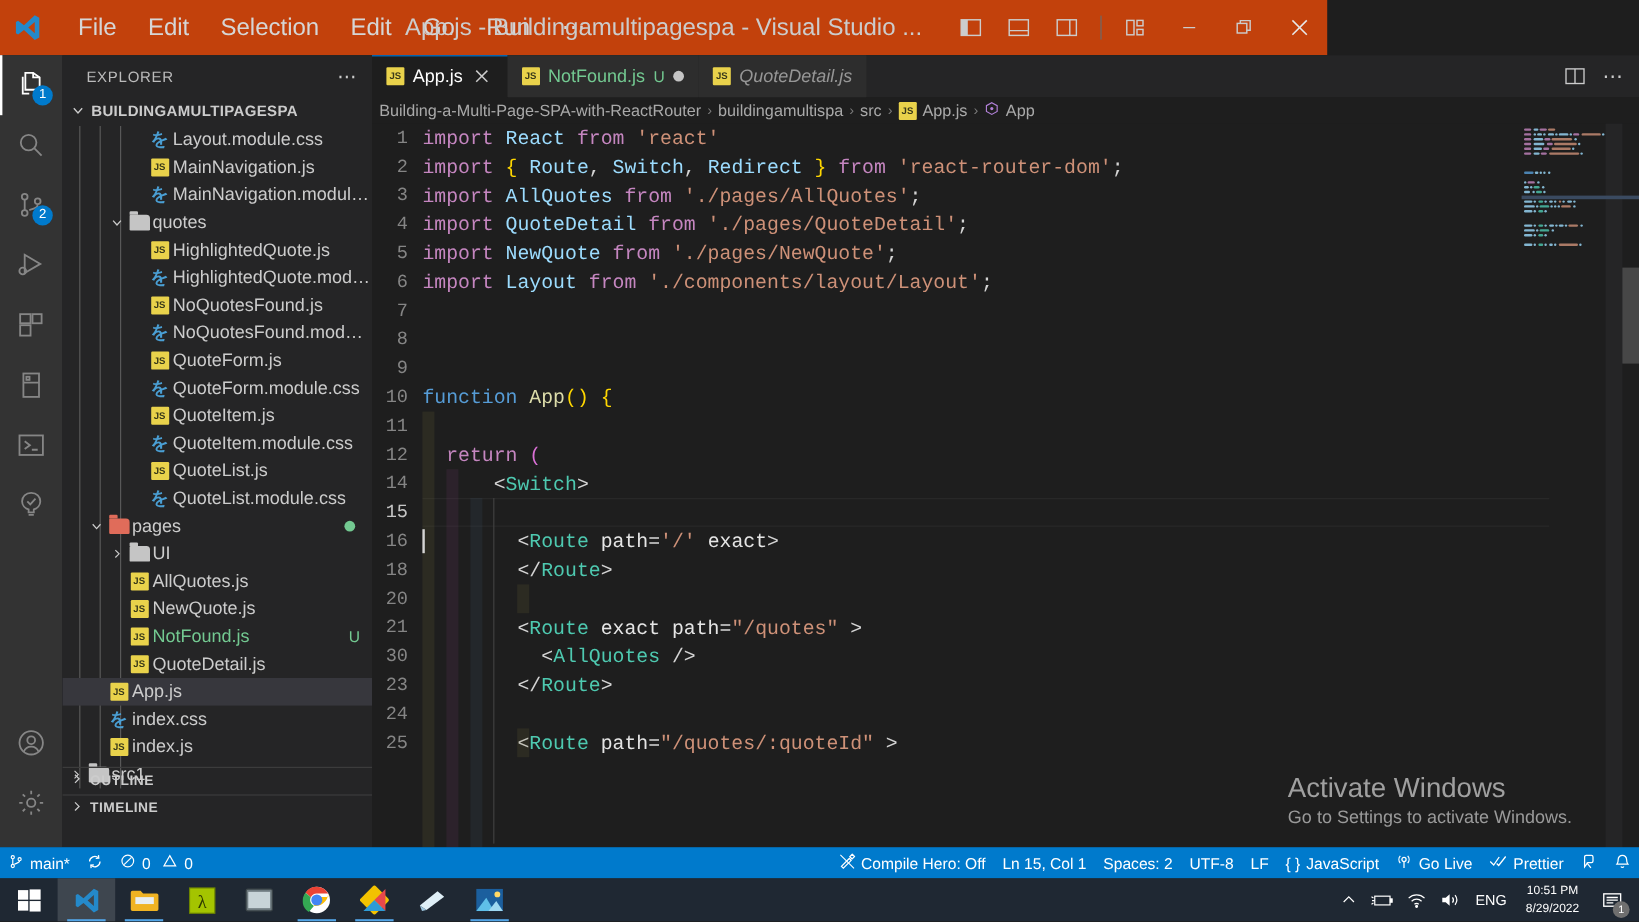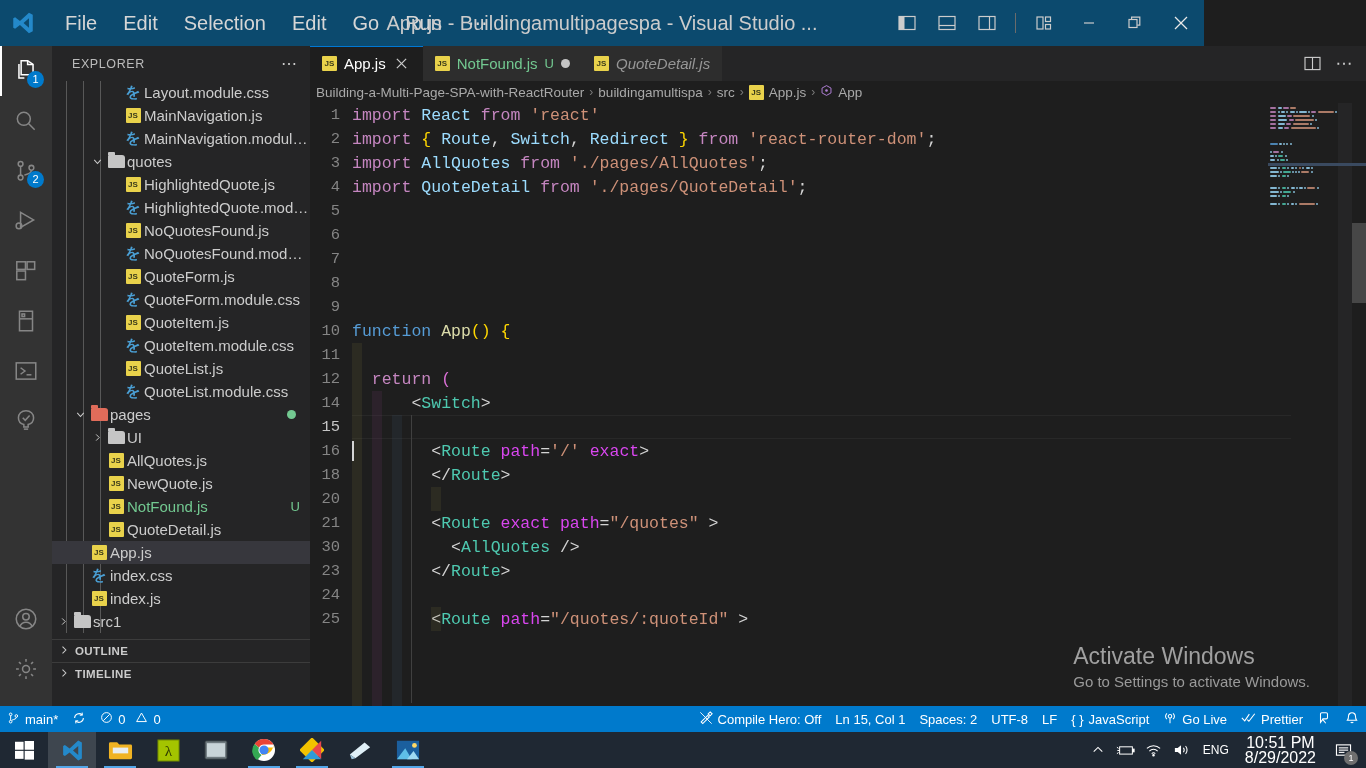--- a/index.html
+++ b/index.html
@@ -2,22 +2,22 @@
 <html><head>
 <meta charset="utf-8">
 <style>
   * { box-sizing: border-box; margin:0; padding:0; }
   html,body { width:1366px; height:768px; overflow:hidden; background:#1e1e1e;
     font-family:"Liberation Sans", sans-serif; }
 
   #app { position:relative; width:1366px; height:768px; }
 
   
-  .titlebar { position:absolute; top:0; left:0; width:1204px; height:46px;
-    background:#0c4a6e; display:flex; align-items:center; color:#cccccc; }
+  .titlebar { position:absolute; top:0; left:0; width:1106px; height:46px;
+    background:#c2410c; display:flex; align-items:center; color:#cccccc; }
   .vs-logo { width:46px; height:46px; display:flex; align-items:center; justify-content:center; }
   .menu { display:flex; align-items:center; gap:0px; margin-left:6px; }
   .menu-item { padding:4px 13px; font-size:20px; color:#d6d6d6; cursor:default; line-height:26px; }
   .win-title { position:absolute; left:0; right:0; text-align:center; font-size:20px;
     color:#cccccc; pointer-events:none; }
   .tb-right { position:absolute; right:0; top:0; height:46px; display:flex; align-items:center; }
   .layout-btns { display:flex; align-items:center; gap:4px; padding-right:4px; }
   .lay-btn { width:36px; height:36px; display:flex; align-items:center; justify-content:center; }
   .vsep { width:1px; height:20px; background:#6b6b6b; margin:0 6px; }
   .win-btn { width:46px; height:46px; display:flex; align-items:center; justify-content:center; }
@@ -109,21 +109,21 @@
   .g3 { background:rgba(70,100,130,0.13); }
   .gline { position:absolute; top:0; bottom:0; width:1px; background:#404040; }
   .cursor { position:absolute; width:2px; top:2px; height:20px; background:#d4d4d4; }
 
   
   .kw   { color:#c586c0; }  
   .kw2  { color:#569cd6; }  
   .id   { color:#9cdcfe; }
   .str  { color:#ce9178; }
   .tag  { color:#4ec9b0; }
-  .attr { color:#d946ef; }
+  .attr { color:#e5e5e5; }
   .pun  { color:#d4d4d4; }
   .fn   { color:#dcdcaa; }
   .br-y { color:#ffd700; }
   .br-p { color:#da70d6; }
 
   .minimap { position:absolute; right:14px; top:57px; width:84px; height:620px; }
   .mm-line { position:absolute; height:2px; border-radius:1px; }
   .mm-sel { position:absolute; left:0; right:-14px; height:3px; background:#3a4a60; }
   .mm-slider { position:absolute; right:0; top:0; width:14px; height:620px; background:#252526; }
 
@@ -147,21 +147,21 @@
     background:#1f2833; display:flex; align-items:center; }
   .tb-start { width:48px; height:36px; display:flex; align-items:center; justify-content:center; }
   .tb-app { width:48px; height:36px; display:flex; align-items:center; justify-content:center;
     position:relative; }
   .tb-app.running:after { content:""; position:absolute; bottom:0; left:8px; right:8px;
     height:2px; background:#53a6e8; }
   .tb-app.active { background:rgba(255,255,255,0.14); }
   .tray { margin-left:auto; display:flex; align-items:center; gap:2px; padding-right:6px;
     color:#ffffff; font-size:12px; }
   .tray-ico { width:26px; height:36px; display:flex; align-items:center; justify-content:center; }
-  .clock { text-align:center; line-height:15px; font-size:16px; padding:0 8px; }
+  .clock { text-align:center; line-height:15px; font-size:10px; padding:0 8px; }
   .notif { width:34px; height:36px; display:flex; align-items:center; justify-content:center;
     position:relative; }
   .notif-badge { position:absolute; right:2px; bottom:3px; width:14px; height:14px;
     border-radius:50%; background:#6f6f6f; color:#fff; font-size:9px; line-height:14px;
     text-align:center; }
 </style>
 </head>
 <body>
 
 <div id="app">
@@ -302,20 +302,28 @@
         <circle cx="12" cy="12" r="3.2"></circle>
         <path d="M12 2.8v2.6M12 18.6v2.6M21.2 12h-2.6M5.4 12H2.8M18.5 5.5l-1.8 1.8M7.3 16.7l-1.8 1.8M18.5 18.5l-1.8-1.8M7.3 7.3 5.5 5.5"></path>
       </svg>
     </div>
   </div>
 
   <div class="sidebar">
     <div class="sb-header">
       <span>EXPLORER</span>
       <span class="sb-dots">⋯</span>
+    </div>
+    <div class="sb-root">
+      <span>
+        <svg width="14" height="14" viewBox="0 0 16 16">
+            <polyline points="4,6 8,10.5 12,6" fill="none" stroke="#cccccc" stroke-width="1.3"></polyline>
+          </svg>
+      </span>
+      <span>BUILDINGAMULTIPAGESPA</span>
     </div>
     <div class="tree" id="file-tree">
         <div class="indent-line" style="left: 14px;"></div>
         <div class="indent-line" style="left: 31px;"></div>
         <div class="indent-line" style="left: 48px;"></div>
         <div class="row" style="padding-left: 54px;">
           <span class="twisty"></span>
           <span class="ico">
             <span class="cssico">を</span>
           </span>
@@ -584,22 +592,22 @@
             </svg></span>
           <span>App</span>
         </span>
       </div>
 
     <div class="code-area" id="code-area">
         <div class="cline"><div class="gutter">1</div><div class="ctext"><span class="kw">import </span><span class="id">React</span><span class="kw"> from </span><span class="str">'react'</span></div></div>
         <div class="cline"><div class="gutter">2</div><div class="ctext"><span class="kw">import </span><span class="br-y">{ </span><span class="id">Route</span><span class="pun">, </span><span class="id">Switch</span><span class="pun">, </span><span class="id">Redirect</span><span class="br-y"> }</span><span class="kw"> from </span><span class="str">'react-router-dom'</span><span class="pun">;</span></div></div>
         <div class="cline"><div class="gutter">3</div><div class="ctext"><span class="kw">import </span><span class="id">AllQuotes</span><span class="kw"> from </span><span class="str">'./pages/AllQuotes'</span><span class="pun">;</span></div></div>
         <div class="cline"><div class="gutter">4</div><div class="ctext"><span class="kw">import </span><span class="id">QuoteDetail</span><span class="kw"> from </span><span class="str">'./pages/QuoteDetail'</span><span class="pun">;</span></div></div>
-        <div class="cline"><div class="gutter">5</div></div>
-        <div class="cline"><div class="gutter">6</div></div>
+        <div class="cline"><div class="gutter">5</div><div class="ctext"><span class="kw">import </span><span class="id">NewQuote</span><span class="kw"> from </span><span class="str">'./pages/NewQuote'</span><span class="pun">;</span></div></div>
+        <div class="cline"><div class="gutter">6</div><div class="ctext"><span class="kw">import </span><span class="id">Layout</span><span class="kw"> from </span><span class="str">'./components/layout/Layout'</span><span class="pun">;</span></div></div>
         <div class="cline"><div class="gutter">7</div><div class="ctext"></div></div>
         <div class="cline"><div class="gutter">8</div><div class="ctext"></div></div>
         <div class="cline"><div class="gutter">9</div><div class="ctext"></div></div>
         <div class="cline"><div class="gutter">10</div><div class="ctext"><span class="kw2">function </span><span class="fn">App</span><span class="br-y">()</span><span class="pun"> </span><span class="br-y">{</span></div></div>
         <div class="cline"><div class="gutter">11</div><div class="ctext"></div></div>
         <div class="cline"><div class="gutter">12</div><div class="ctext"><span class="pun">  </span><span class="kw">return </span><span class="br-p">(</span></div></div>
         <div class="cline"><div class="gutter">14</div><div class="ctext"><span class="pun">      </span><span class="pun">&lt;</span><span class="tag">Switch</span><span class="pun">&gt;</span></div></div>
         <div class="cline cur"><div class="gutter">15</div><div class="ctext"></div></div>
         <div class="cline"><div class="gutter">16</div><div class="ctext"><span class="pun">        </span><span class="pun">&lt;</span><span class="tag">Route</span><span class="pun"> </span><span class="attr">path</span><span class="pun">=</span><span class="str">'/'</span><span class="pun"> </span><span class="attr">exact</span><span class="pun">&gt;</span></div></div>
         <div class="cline"><div class="gutter">18</div><div class="ctext"><span class="pun">        </span><span class="pun">&lt;/</span><span class="tag">Route</span><span class="pun">&gt;</span></div></div>

